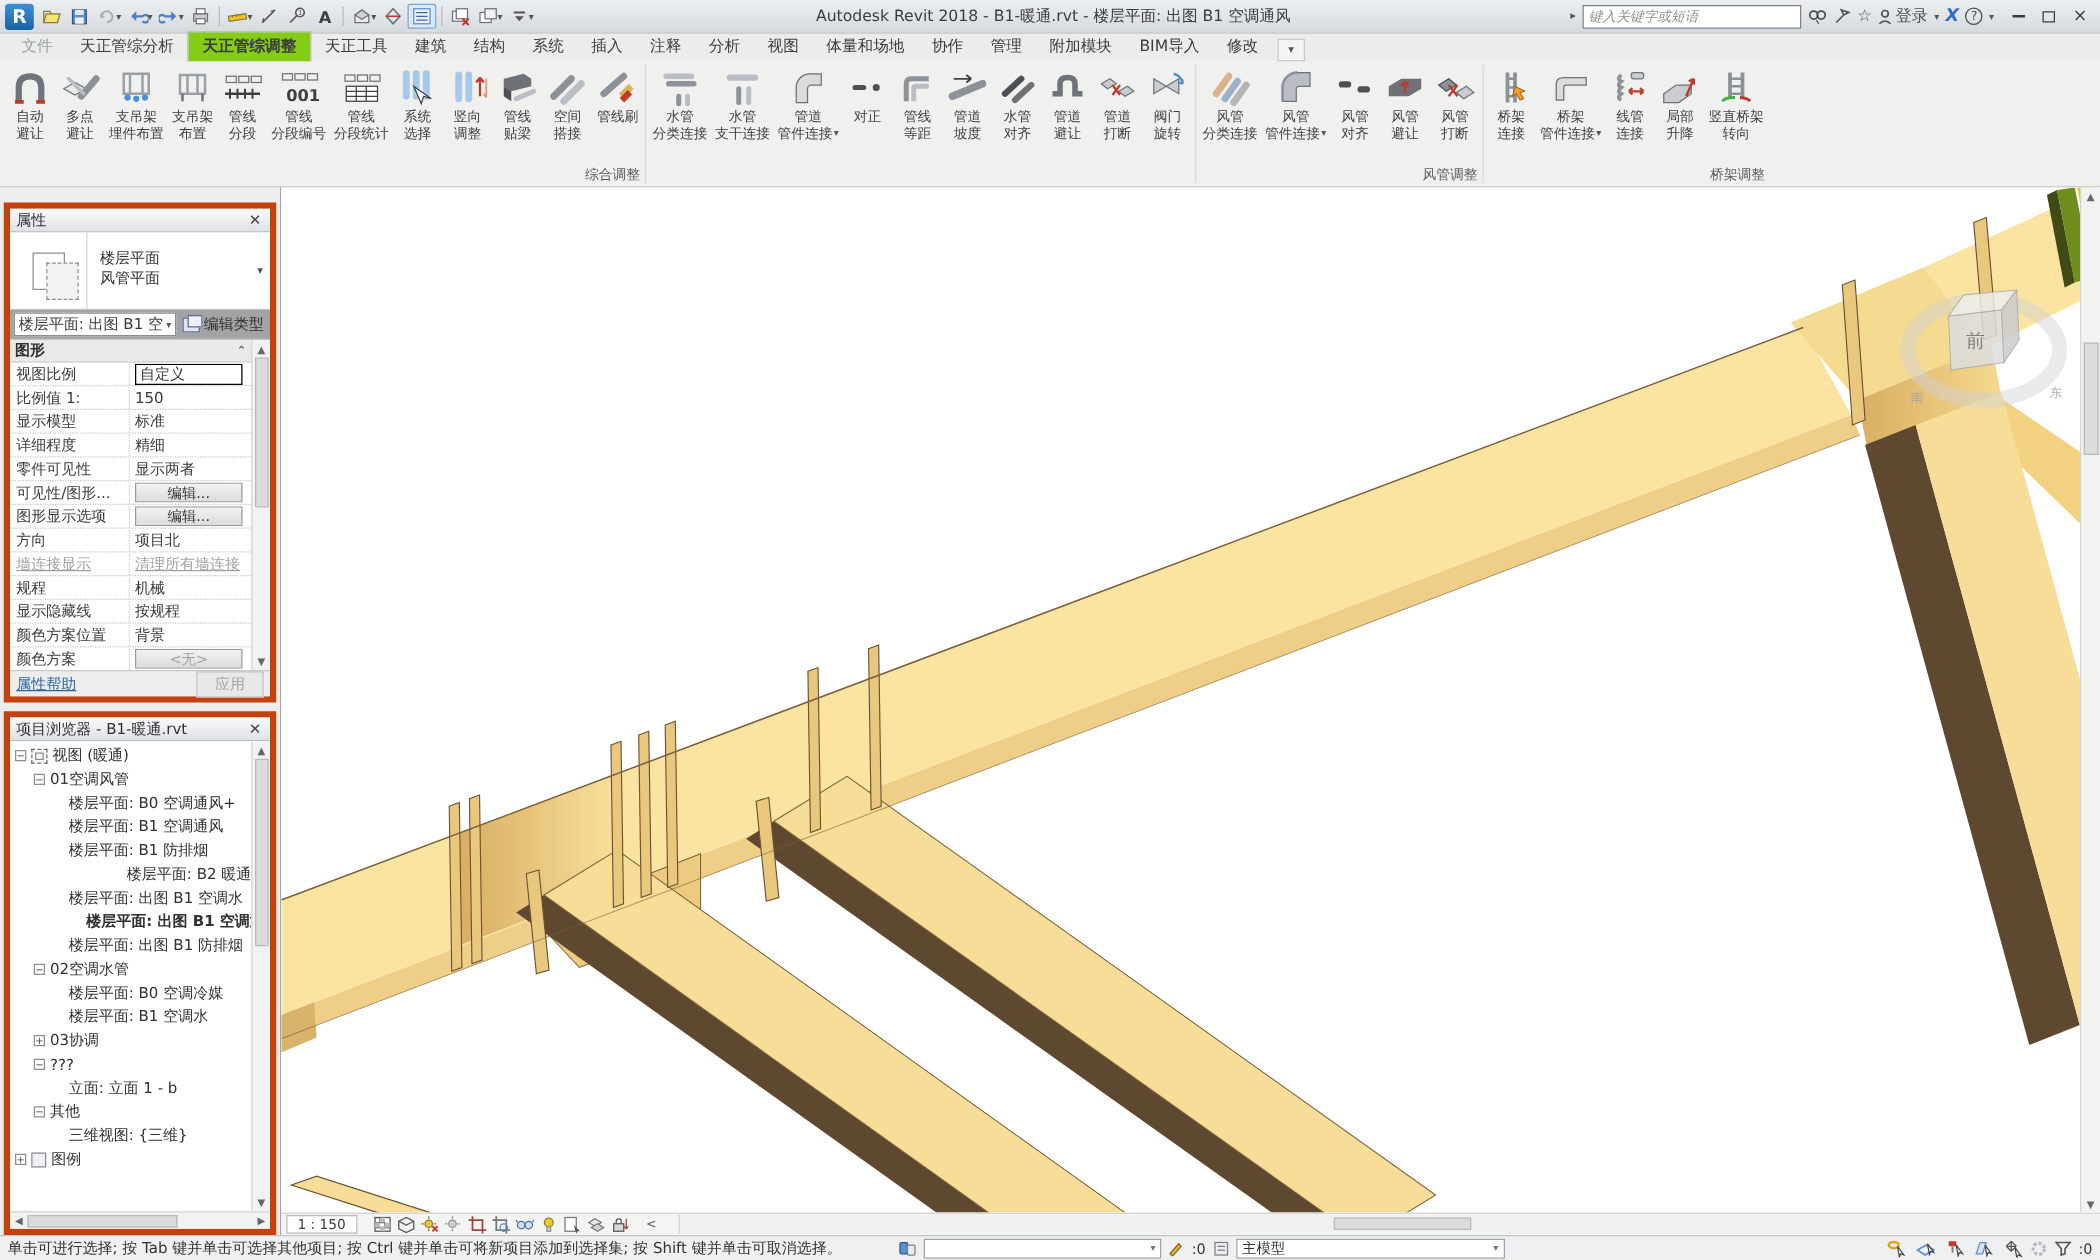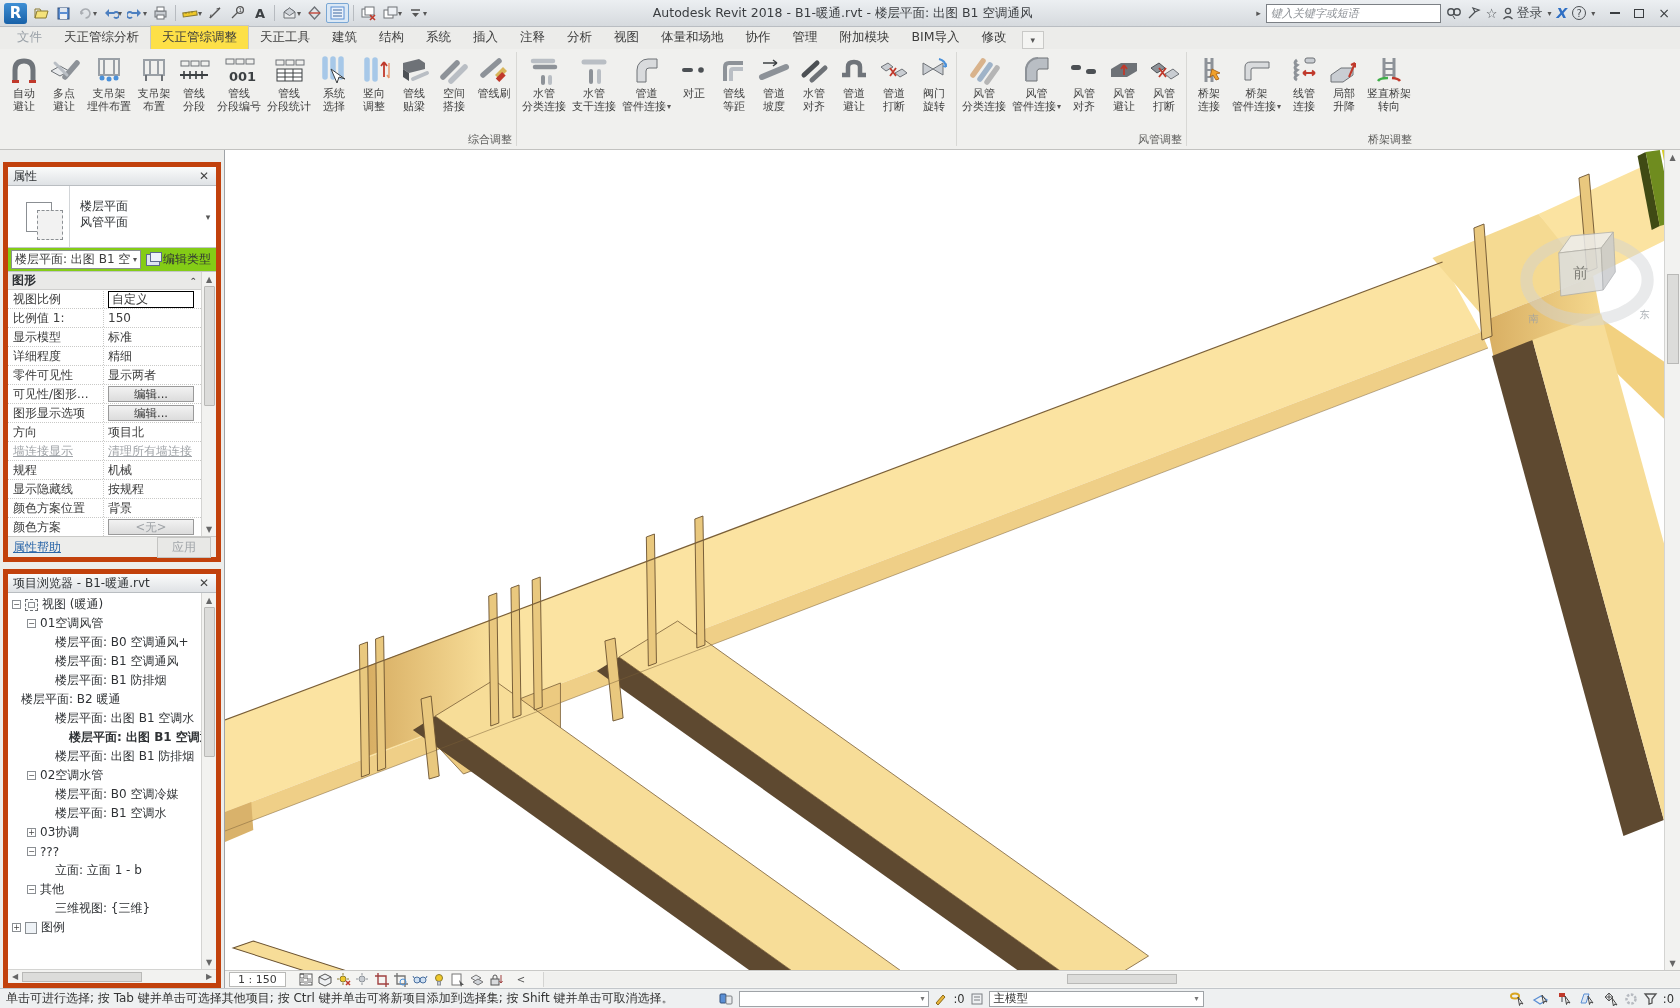--- a/index.html
+++ b/index.html
@@ -20,21 +20,21 @@
   .tbicon { color:#4c5054; font-size:13px; display:flex; align-items:center; gap:2px; }
   .xlogo { color:#2f6fc4; font-weight:bold; font-size:14px; font-style:italic; }
   .winbtns { display:flex; align-items:center; gap:14px; margin:0 6px 0 10px; color:#3a3d40; }
   .minbar { width:10px; height:2px; background:#3a3d40; }
   .restore { width:10px; height:9px; border:1.5px solid #3a3d40; }
 
   
   .tabbar { height:22px; display:flex; align-items:flex-end; background:#ececea; padding-left:6px; }
   .tab { padding:3px 11px; font-size:12.5px; color:#3c3c3c; cursor:default; white-space:nowrap; }
   .tab.file { color:#9aa1a8; }
-  .tab.active { background:#fde047; border:1px solid #c6c6c4; border-bottom:none; font-weight:normal; }
+  .tab.active { background:#84cc16; border:1px solid #c6c6c4; border-bottom:none; font-weight:bold; }
   .tab-dd { font-size:9px; color:#555; padding:3px 8px; border:1px solid #c9c9c7; margin-left:4px; background:#f4f4f2; }
 
   
   .ribbon { height:101px; background:#f0f0ee; border-bottom:1px solid #c2c2c0; display:flex; align-items:stretch; padding:0 2px; }
   .rgroup { display:flex; flex-direction:column; }
   .rbtns { flex:1; display:flex; align-items:flex-start; padding:3px 2px 0; }
   .rbtn { display:flex; flex-direction:column; align-items:center; padding:1px 3px; font-size:11px; line-height:13px; color:#3f3f3f; text-align:center; white-space:nowrap; }
   .rbtn .icn { height:34px; display:flex; align-items:center; }
   .rlabel { text-align:right; font-size:11px; color:#5c5c5a; padding:0 4px 2px; }
   .rsep { width:1px; background:#d8d8d5; margin:3px 0; }
@@ -49,21 +49,21 @@
   .phdr .ttl { flex:1; }
   .closex { color:#444; font-size:12px; padding:0 2px; }
 
   
   .typesel { display:flex; background:#fff; border-bottom:1px solid #c3c6c9; height:62px; }
   .thumb { width:62px; border-right:1px solid #d2d5d8; display:flex; align-items:center; justify-content:center; }
   .thumb .r1 { width:26px; height:30px; border:1px solid #8b8f93; background:#fff; position:relative; }
   .thumb .r2 { position:absolute; left:10px; top:7px; width:26px; height:30px; border:1px dashed #8b8f93; background:#f2f2f2; }
   .tslbl { flex:1; padding:12px 0 0 10px; line-height:16px; color:#2f3235; }
   .tsdd { width:16px; display:flex; align-items:center; justify-content:center; color:#555; font-size:9px; }
-  .instrow { display:flex; align-items:center; height:24px; border-bottom:1px solid #c3c6c9; background:#84cc16; padding:2px 3px; gap:3px; }
+  .instrow { display:flex; align-items:center; height:24px; border-bottom:1px solid #c3c6c9; background:#a3a3a3; padding:2px 3px; gap:3px; }
   .instsel { flex:1; background:#fff; border:1px solid #8b8f93; height:19px; display:flex; align-items:center; padding:0 3px; white-space:nowrap; overflow:hidden; }
   .instsel .dd { margin-left:auto; font-size:8px; color:#555; }
   .edittype { display:flex; align-items:center; gap:3px; font-size:12px; color:#2f3235; padding:0 2px; }
   .et-ic { width:14px; height:12px; border:1px solid #5f6a8f; background:#dfe5f2; position:relative; }
   .et-ic:after { content:""; position:absolute; left:3px; top:-3px; width:10px; height:8px; border:1px solid #5f6a8f; background:#eef1f8; }
   .propgrid { background:#fff; position:relative; height:264px; overflow:hidden; display:flex; }
   .pgcol { flex:1; }
   .sechdr { height:18px; background:#e9e9e7; border-bottom:1px solid #cfcfcd; display:flex; align-items:center; padding:0 4px; font-weight:bold; color:#2f3235; }
   .sechdr .chev { margin-left:auto; font-size:9px; color:#555; }
   .prow { height:19px; display:flex; border-bottom:1px dotted #c9c9c7; align-items:center; }
@@ -885,21 +885,21 @@
               <span>楼层平面: B0 空调通风+</span>
             </div>
             <div class="trow" style="padding-left: 34px;">
               <span style="width: 13px; flex: 0 0 auto;"></span>
               <span>楼层平面: B1 空调通风</span>
             </div>
             <div class="trow" style="padding-left: 34px;">
               <span style="width: 13px; flex: 0 0 auto;"></span>
               <span>楼层平面: B1 防排烟</span>
             </div>
-            <div class="trow" style="">
+            <div class="trow" style=" justify-content: flex-end;">
               <span style="width: 13px; flex: 0 0 auto;"></span>
               <span>楼层平面: B2 暖通</span>
             </div>
             <div class="trow" style="padding-left: 34px;">
               <span style="width: 13px; flex: 0 0 auto;"></span>
               <span>楼层平面: 出图 B1 空调水</span>
             </div>
             <div class="trow bold" style="padding-left: 48px;">
               <span style="width: 13px; flex: 0 0 auto;"></span>
               <span>楼层平面: 出图 B1 空调通</span>

